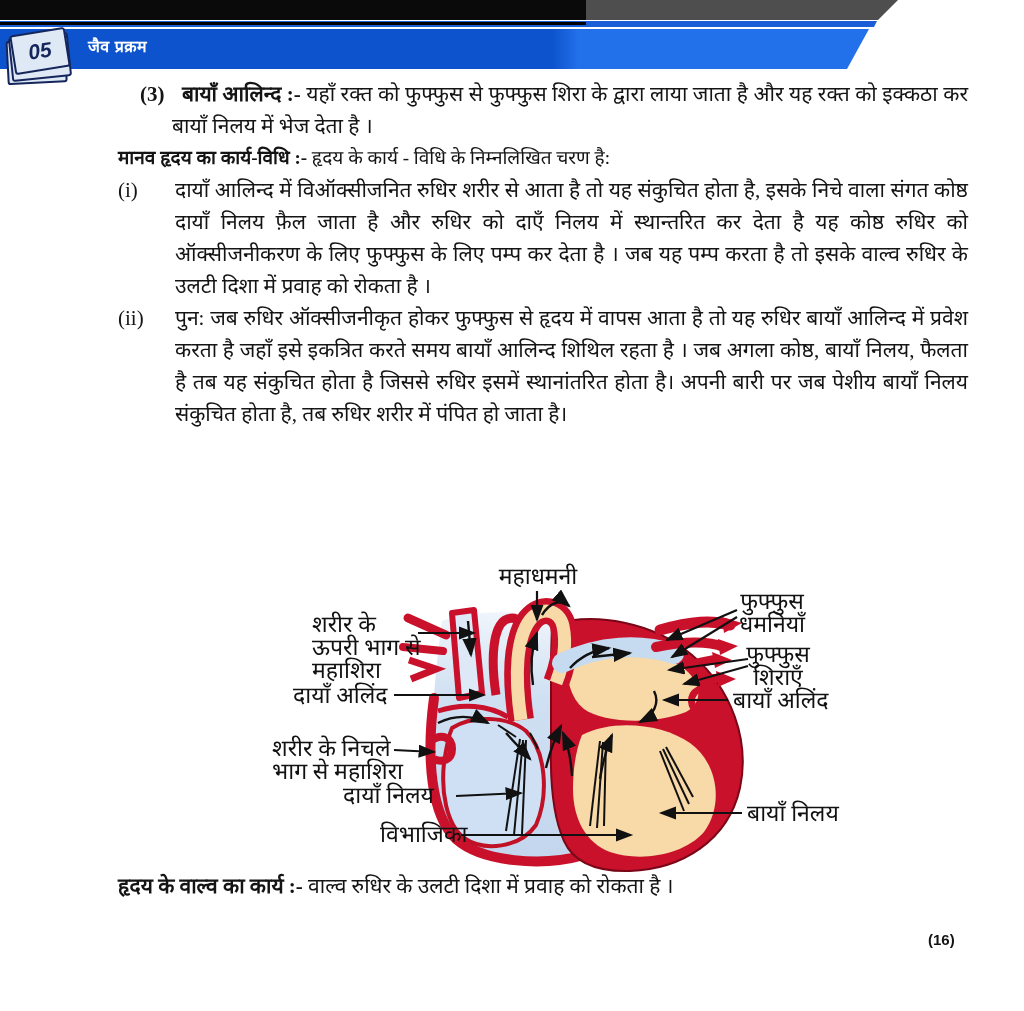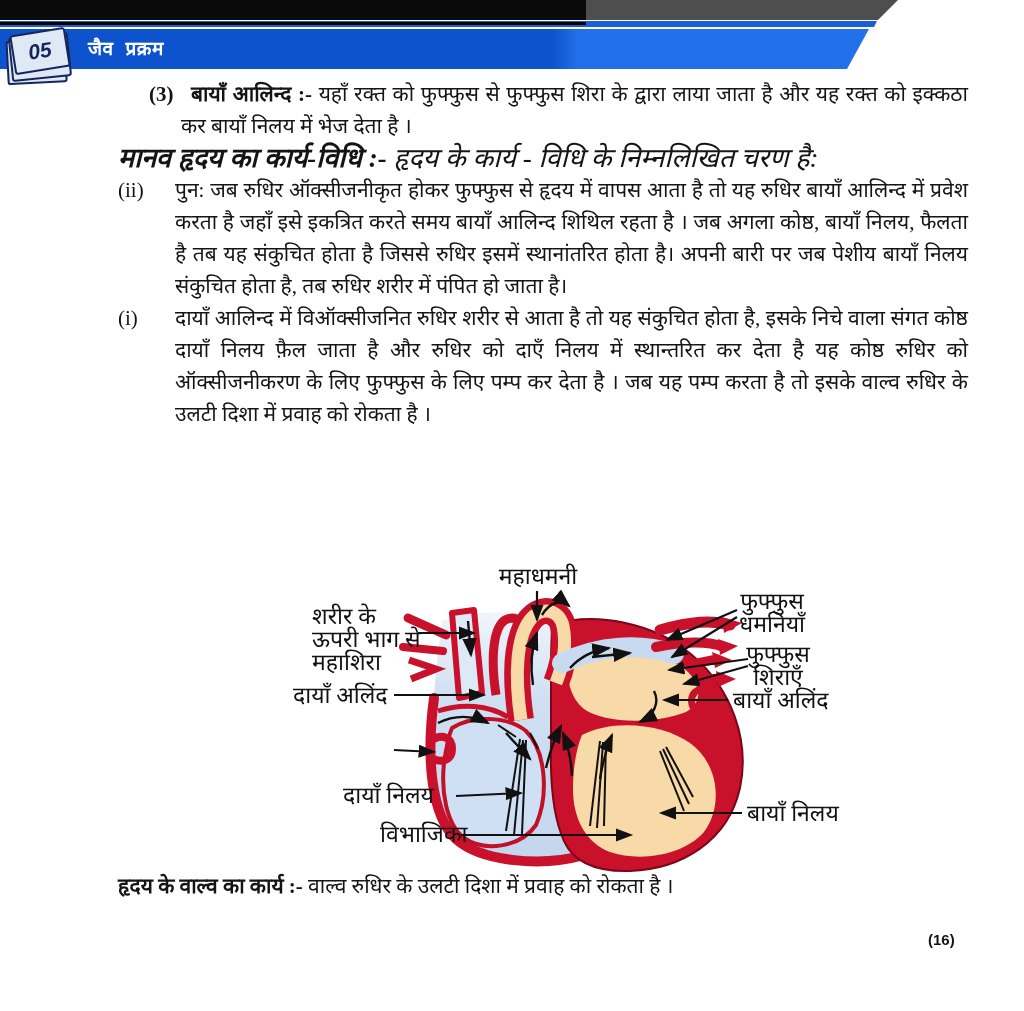--- a/index.html
+++ b/index.html
@@ -8,38 +8,38 @@
   
   .hdr-black{position:absolute;left:0;top:0;width:586px;height:20px;background:#0a0a0a;}
   .hdr-gray{position:absolute;left:586px;top:0;width:312px;height:20px;background:#4e4e4e;
             clip-path:polygon(0 0,312px 0,292px 20px,0 20px);}
   .hdr-line-blue{position:absolute;left:0;top:21px;width:877px;height:6px;background:#1b5fd6;
             clip-path:polygon(0 0,877px 0,874px 6px,0 6px);}
   .hdr-line-black{position:absolute;left:0;top:22px;width:586px;height:3px;background:#000;}
   .hdr-bar{position:absolute;left:0;top:29px;width:869px;height:40px;
             clip-path:polygon(0 0,869px 0,847px 40px,0 40px);
             background:linear-gradient(to right,#0c53cd 0,#0c53cd 552px,#2270ea 578px,#2270ea 100%);}
-  .hdr-title{position:absolute;left:88px;top:35px;font-family:Liberation Mono, monospace;
-            font-weight:bold;font-size:19px;color:#ffffff;letter-spacing:.5px;}
+  .hdr-title{position:absolute;left:88px;top:35px;font-family:Liberation Sans, sans-serif;
+            font-weight:bold;font-size:16px;color:#ffffff;letter-spacing:.5px;}
   .badge{position:absolute;left:12px;top:31px;width:56px;height:40px;transform:rotate(-9deg);}
   .badge-page{position:absolute;background:#dfe9f6;border:2px solid #15265c;border-radius:3px;width:100%;height:100%;}
   .badge-page.p2{left:-7px;top:8px;transform:rotate(6deg);}
   .badge-page.p1{left:-3px;top:4px;transform:rotate(3deg);}
   .badge-face{position:absolute;inset:0;background:#dfe9f6;border:2.5px solid #15265c;border-radius:3px;
             display:flex;align-items:center;justify-content:center;
             font-family:"Liberation Sans",sans-serif;font-style:italic;font-weight:bold;
             font-size:21px;color:#15265c;}
   
   .content{position:absolute;left:118px;top:78px;width:850px;font-size:21px;line-height:32px;text-align:justify;}
-  .item{padding-left:32px;text-indent:-32px;margin-left:31px;}
+  .item{padding-left:32px;text-indent:-32px;margin-left:22px;}
   .item .marker{display:inline-block;width:42px;text-indent:0;font-weight:bold;}
   .step{padding-left:57px;text-indent:-57px;}
   .step .marker{display:inline-block;width:57px;text-indent:0;}
   .bold{font-weight:bold;}
-  .heading-line{font-size:27px;font-style:italic;}
+  .heading-line{font-size:19px;}
   .footer-line{position:absolute;left:118px;top:870px;width:850px;font-size:21px;line-height:32px;}
   .page-number{position:absolute;left:928px;top:931px;font-size:15px;font-weight:bold;
             font-family:"Liberation Sans",sans-serif;}
   
   .diagram{position:absolute;left:100px;top:563px;width:890px;height:325px;}
   .diagram svg{position:absolute;left:0;top:0;}
   .dlabel{position:absolute;font-size:23px;line-height:23px;color:#111;white-space:nowrap;}
   .dlabel.center{text-align:center;}
 </style>
 </head>
@@ -62,24 +62,24 @@
   </header>
 
   <main class="content">
     <div class="item">
       <span class="marker">(3)</span><span class="bold">बायाँ आलिन्द :-</span><span> यहाँ रक्त को फुफ्फुस से फुफ्फुस शिरा के द्वारा लाया जाता है और यह रक्त को इक्कठा कर बायाँ निलय में भेज देता है ।</span>
     </div>
     <div class="heading-line">
       <span class="bold">मानव हृदय का कार्य-विधि :-</span><span> हृदय के कार्य - विधि के निम्नलिखित चरण है:</span>
     </div>
     <div class="step">
+      <span class="marker">(i)</span><span>दायाँ आलिन्द में विऑक्सीजनित रुधिर शरीर से आता है तो यह संकुचित होता है, इसके निचे वाला संगत कोष्ठ दायाँ निलय फ़ैल जाता है और रुधिर को दाएँ निलय में स्थान्तरित कर देता है यह कोष्ठ रुधिर को ऑक्सीजनीकरण के लिए फुफ्फुस के लिए पम्प कर देता है । जब यह पम्प करता है तो इसके वाल्व रुधिर के उलटी दिशा में प्रवाह को रोकता है ।</span>
+    </div>
+    <div class="step">
       <span class="marker">(ii)</span><span>पुन: जब रुधिर ऑक्सीजनीकृत होकर फुफ्फुस से हृदय में वापस आता है तो यह रुधिर बायाँ आलिन्द में प्रवेश करता है जहाँ इसे इकत्रित करते समय बायाँ आलिन्द शिथिल रहता है । जब अगला कोष्ठ, बायाँ निलय, फैलता है तब यह संकुचित होता है जिससे रुधिर इसमें स्थानांतरित होता है। अपनी बारी पर जब पेशीय बायाँ निलय संकुचित होता है, तब रुधिर शरीर में पंपित हो जाता है।</span>
-    </div>
-    <div class="step">
-      <span class="marker">(i)</span><span>दायाँ आलिन्द में विऑक्सीजनित रुधिर शरीर से आता है तो यह संकुचित होता है, इसके निचे वाला संगत कोष्ठ दायाँ निलय फ़ैल जाता है और रुधिर को दाएँ निलय में स्थान्तरित कर देता है यह कोष्ठ रुधिर को ऑक्सीजनीकरण के लिए फुफ्फुस के लिए पम्प कर देता है । जब यह पम्प करता है तो इसके वाल्व रुधिर के उलटी दिशा में प्रवाह को रोकता है ।</span>
     </div>
   </main>
 
   <section class="diagram">
     <svg width="890" height="325" viewBox="0 0 890 325">
       <defs>
         <marker id="ah" markerWidth="9" markerHeight="8" refX="7" refY="3" orient="auto">
           <path d="M0,0 L8,3 L0,6 Z" fill="#111"></path>
         </marker>
         <linearGradient id="blueGrad" x1="0" y1="0" x2="0" y2="1">
@@ -168,26 +168,30 @@
         <path d="M 637,47 L 567,77" marker-end="url(#ah)"></path>
         <path d="M 637,54 L 572,94" marker-end="url(#ah)"></path>
         <path d="M 648,96 L 569,107" marker-end="url(#ah)"></path>
         <path d="M 648,103 L 584,121" marker-end="url(#ah)"></path>
         <path d="M 628,137 L 564,137" marker-end="url(#ah)"></path>
         <path d="M 642,250 L 561,250" marker-end="url(#ah)"></path>
       </g>
     </svg>
 
     <div class="dlabel center" style="left:392px;top:2px;width:92px;">महाधमनी</div>
-    <div class="dlabel" style="left:212px;top:42px;">
+    <div class="dlabel" style="left:212px;top:50px;">
       <div>शरीर के</div>
       <div>ऊपरी भाग से</div>
       <div>महाशिरा</div>
     </div>
     <div class="dlabel" style="left:193px;top:121px;">दायाँ अलिंद</div>
+    <div class="dlabel" style="left:172px;top:174px;">
+      <div>शरीर के निचले</div>
+      <div>भाग से महाशिरा</div>
+    </div>
     <div class="dlabel" style="left:243px;top:221px;">दायाँ निलय</div>
     <div class="dlabel" style="left:280px;top:260px;">विभाजिका</div>
     <div class="dlabel center" style="left:622px;top:27px;width:100px;">
       <div>फुफ्फुस</div>
       <div>धमनियाँ</div>
     </div>
     <div class="dlabel center" style="left:628px;top:80px;width:100px;">
       <div>फुफ्फुस</div>
       <div>शिराएँ</div>
     </div>

